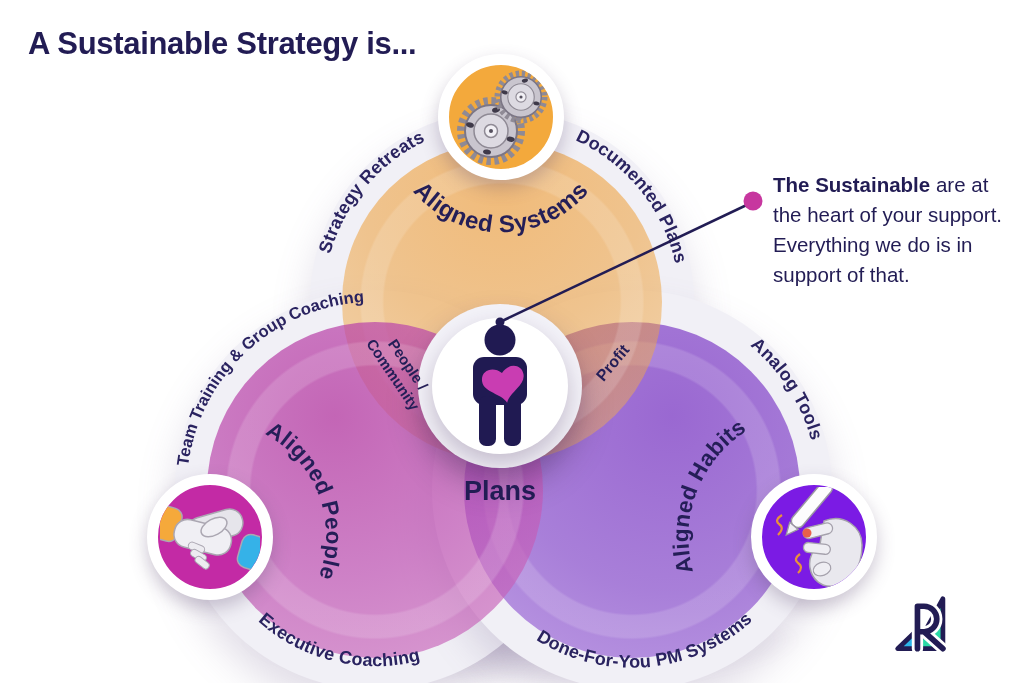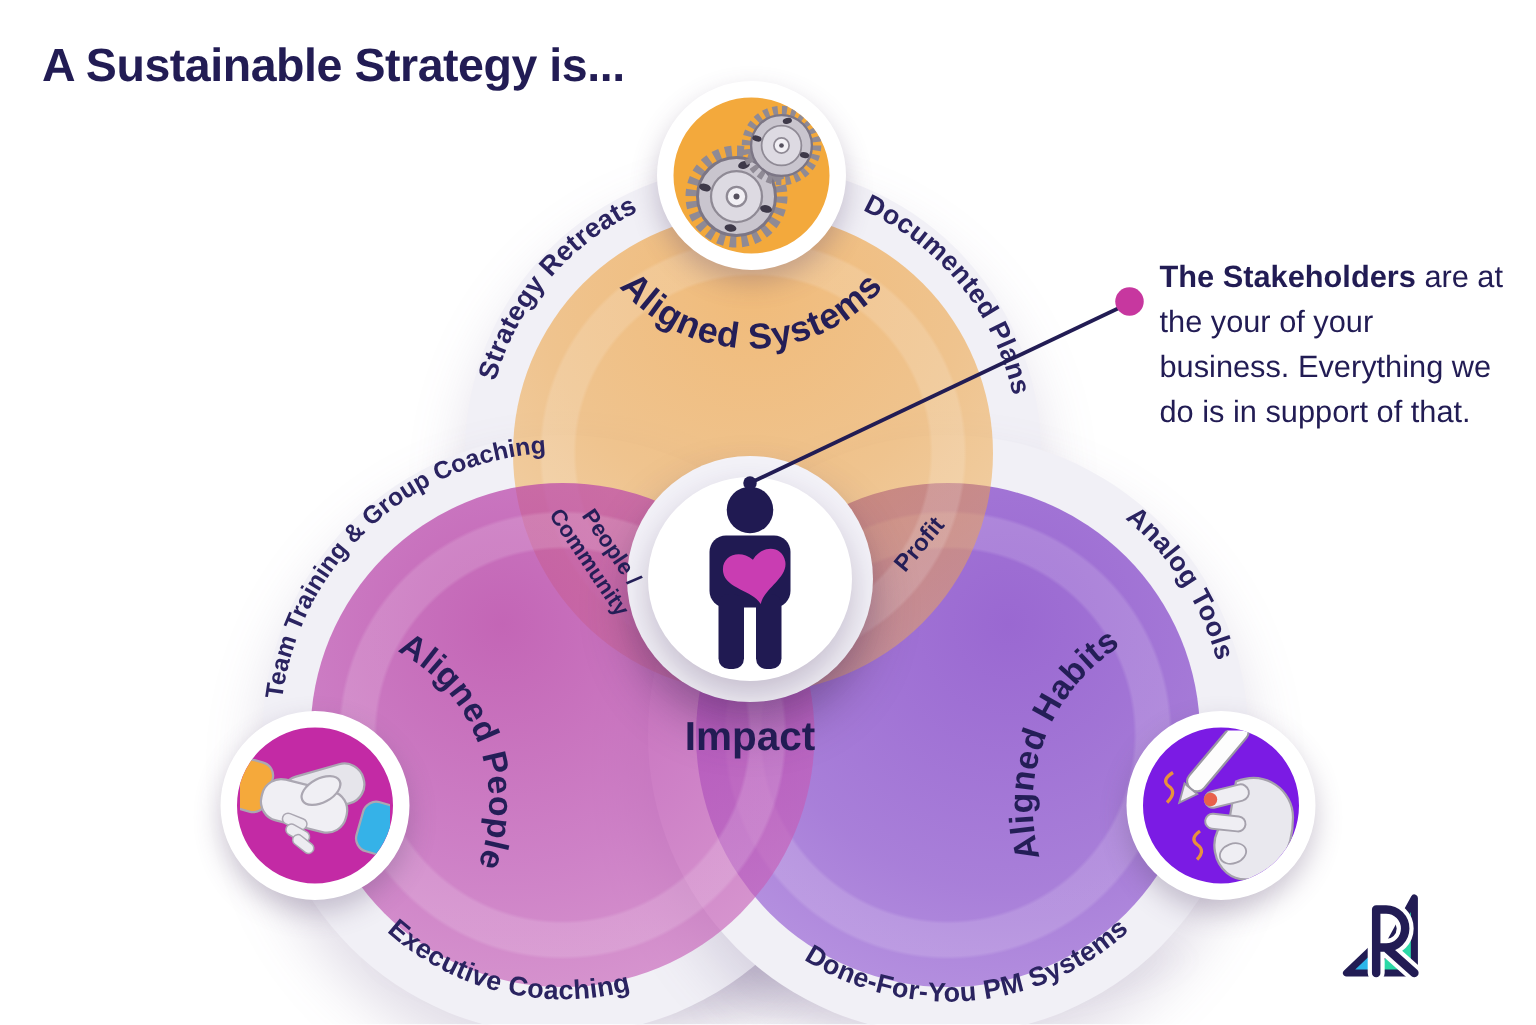--- a/index.html
+++ b/index.html
@@ -90,21 +90,21 @@
   <div class="abs" id="hub-halo"></div>
   <div class="abs" id="hub">
     <svg width="104" height="128" viewBox="-52 -64 104 128">
       <circle cx="0" cy="-46" r="15.5" fill="#201A52"></circle>
       <rect x="-27" y="-29" width="54" height="48" rx="11" fill="#201A52"></rect>
       <rect x="-21" y="10" width="17" height="50" rx="7" fill="#201A52"></rect>
       <rect x="4" y="10" width="17" height="50" rx="7" fill="#201A52"></rect>
       <path d="M0,24 C-4,14 -21,10 -21,-1 C-21,-12 -8,-15 0,-6 C8,-15 21,-12 21,-1 C21,10 4,14 0,24 Z" transform="translate(3,-7) rotate(-10)" fill="#C93DB2"></path>
     </svg>
   </div>
-  <div class="abs" id="impact">Impact</div>
+  <div class="abs" id="impact">Plans</div>
 
   <svg class="abs" id="textlayer" viewBox="0 0 1024 683">
     <defs>
       <path id="pSysName" d="M408,185 A115,115 0 0 0 594,185"></path>
       <path id="pPplName" d="M254,429 A116,116 0 0 1 314,588"></path>
       <path id="pHabName" d="M696,580 A126,126 0 0 1 755,426"></path>
       <path id="pStrat" d="M329,259 A178,178 0 0 1 430,139"></path>
       <path id="pDoc" d="M577,141 A178,178 0 0 1 675,262"></path>
       <path id="pTeam" d="M188,467 A188,188 0 0 1 365,302"></path>
       <path id="pExec" d="M260,623 A176,176 0 0 0 418,661"></path>
@@ -208,21 +208,21 @@
     </svg>
   </div>
 
   <svg class="abs" id="connector" viewBox="0 0 1024 683">
     <line x1="500" y1="322" x2="753" y2="202" stroke="#221C54" stroke-width="2.5"></line>
     <circle cx="500" cy="322" r="4.5" fill="#221C54"></circle>
     <circle cx="753" cy="201" r="9.5" fill="#C7379F"></circle>
   </svg>
 
   <div class="abs" id="callout">
-    <b>The Stakeholders</b><span> are at the your of your business. Everything we do is in support of that.</span>
+    <b>The Sustainable</b><span> are at the heart of your support. Everything we do is in support of that.</span>
   </div>
 
   <svg class="abs" id="logo" width="66" height="66" viewBox="0 0 70 70">
     <polygon points="6,58 27,58 27,38" fill="#2CB5E9" stroke="#221C54" stroke-width="5" stroke-linejoin="round"></polygon>
     <polygon points="54,5 54,58 25,58" fill="#2BD9A6" stroke="#221C54" stroke-width="5" stroke-linejoin="round"></polygon>
     <g fill="none" stroke-linecap="round" stroke-linejoin="round">
       <path d="M27,13 L27,58 M27,13 h7 a13.5,13.5 0 0 1 0,27 h-7 M35,41 L54,58" stroke="#FFFFFF" stroke-width="12"></path>
       <path d="M27,13 L27,58 M27,13 h7 a13.5,13.5 0 0 1 0,27 h-7 M35,41 L54,58" stroke="#221C54" stroke-width="6"></path>
     </g>
   </svg>

